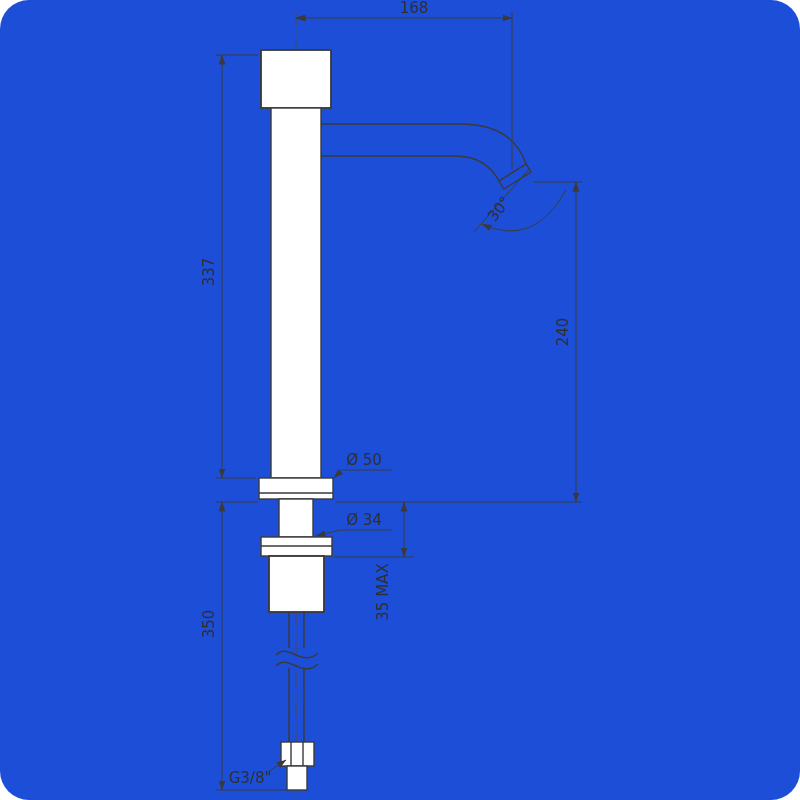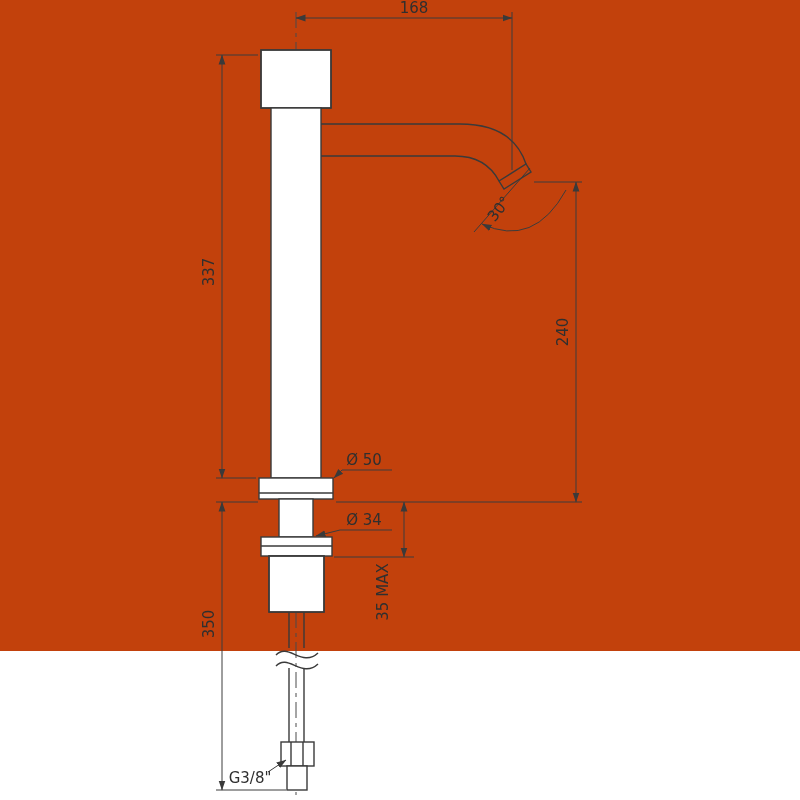--- a/index.html
+++ b/index.html
@@ -6,22 +6,23 @@
     margin: 0;
     padding: 0;
     background: #ffffff;
     width: 800px;
     height: 800px;
     overflow: hidden;
   }
   .canvas {
     position: relative;
     width: 800px;
-    height: 651px;
-    background: #c2410c;
+    height: 800px;
+    background: #1d4ed8;
+    border-radius: 29px;
   }
   svg text {
     font-family: "DejaVu Sans", "Liberation Sans", sans-serif;
     font-size: 15px;
     fill: #2f2f2f;
   }
   .part { fill: #ffffff; stroke: #3a3a3a; stroke-width: 1.4; }
   .partline { stroke: #3a3a3a; stroke-width: 1.4; fill: none; }
   .dim { stroke: #3c3c3c; stroke-width: 1; fill: none; }
   .ext { stroke: #3c3c3c; stroke-width: 1; fill: none; }

